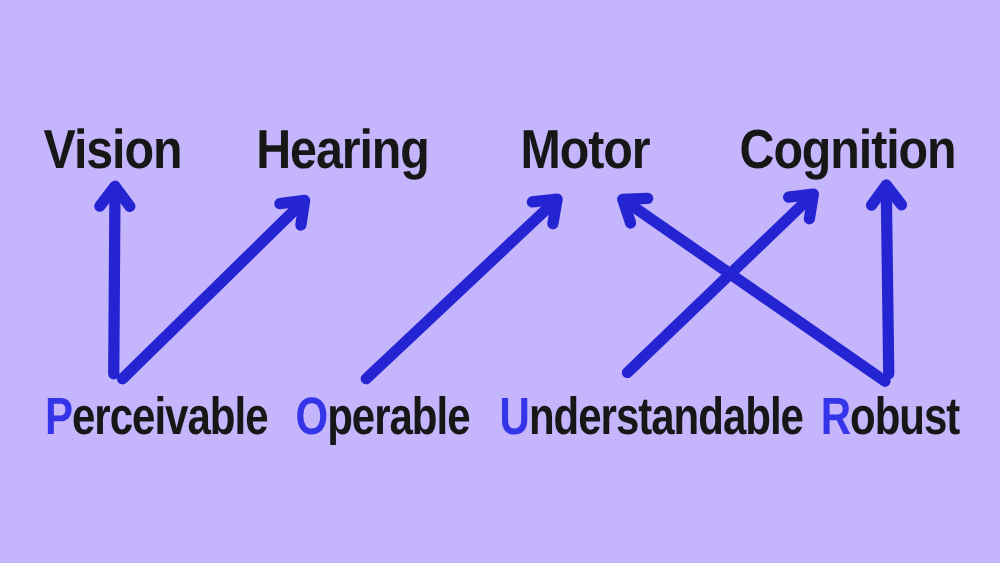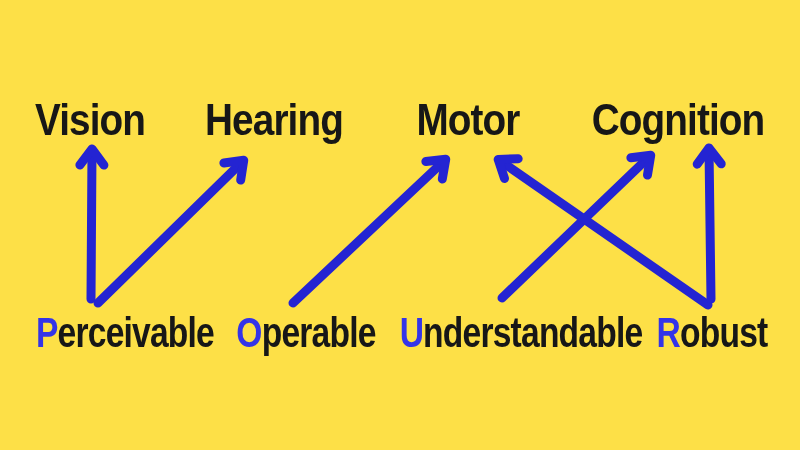--- a/index.html
+++ b/index.html
@@ -44,21 +44,21 @@
     transform: translateX(-50%) scaleX(0.80);
     color: #171717;
   }
   .init {
     font-weight: 700;
   }
 </style>
 </head>
 <body>
 
-<div class="canvas" style="background: #fde047;">
+<div class="canvas" style="background: #c4b5fd;">
 
   <svg class="arrow-layer" id="arrow-layer" viewBox="0 0 800 450" xmlns="http://www.w3.org/2000/svg">
       <defs>
         <marker id="ah" markerUnits="userSpaceOnUse" markerWidth="48" markerHeight="48" refX="24" refY="24" orient="auto">
           <path d="M9,12 L25,24 L9,36" fill="none" stroke="#2424d2" stroke-width="9" stroke-linecap="round" stroke-linejoin="round"></path>
         </marker>
       </defs>
       <line x1="91" y1="299" x2="92" y2="150" stroke="#2424d2" stroke-width="9" stroke-linecap="round" marker-end="url(#ah)"></line>
       <line x1="98" y1="303" x2="243" y2="161" stroke="#2424d2" stroke-width="9" stroke-linecap="round" marker-end="url(#ah)"></line>
       <line x1="293" y1="303" x2="445" y2="160" stroke="#2424d2" stroke-width="9" stroke-linecap="round" marker-end="url(#ah)"></line>

